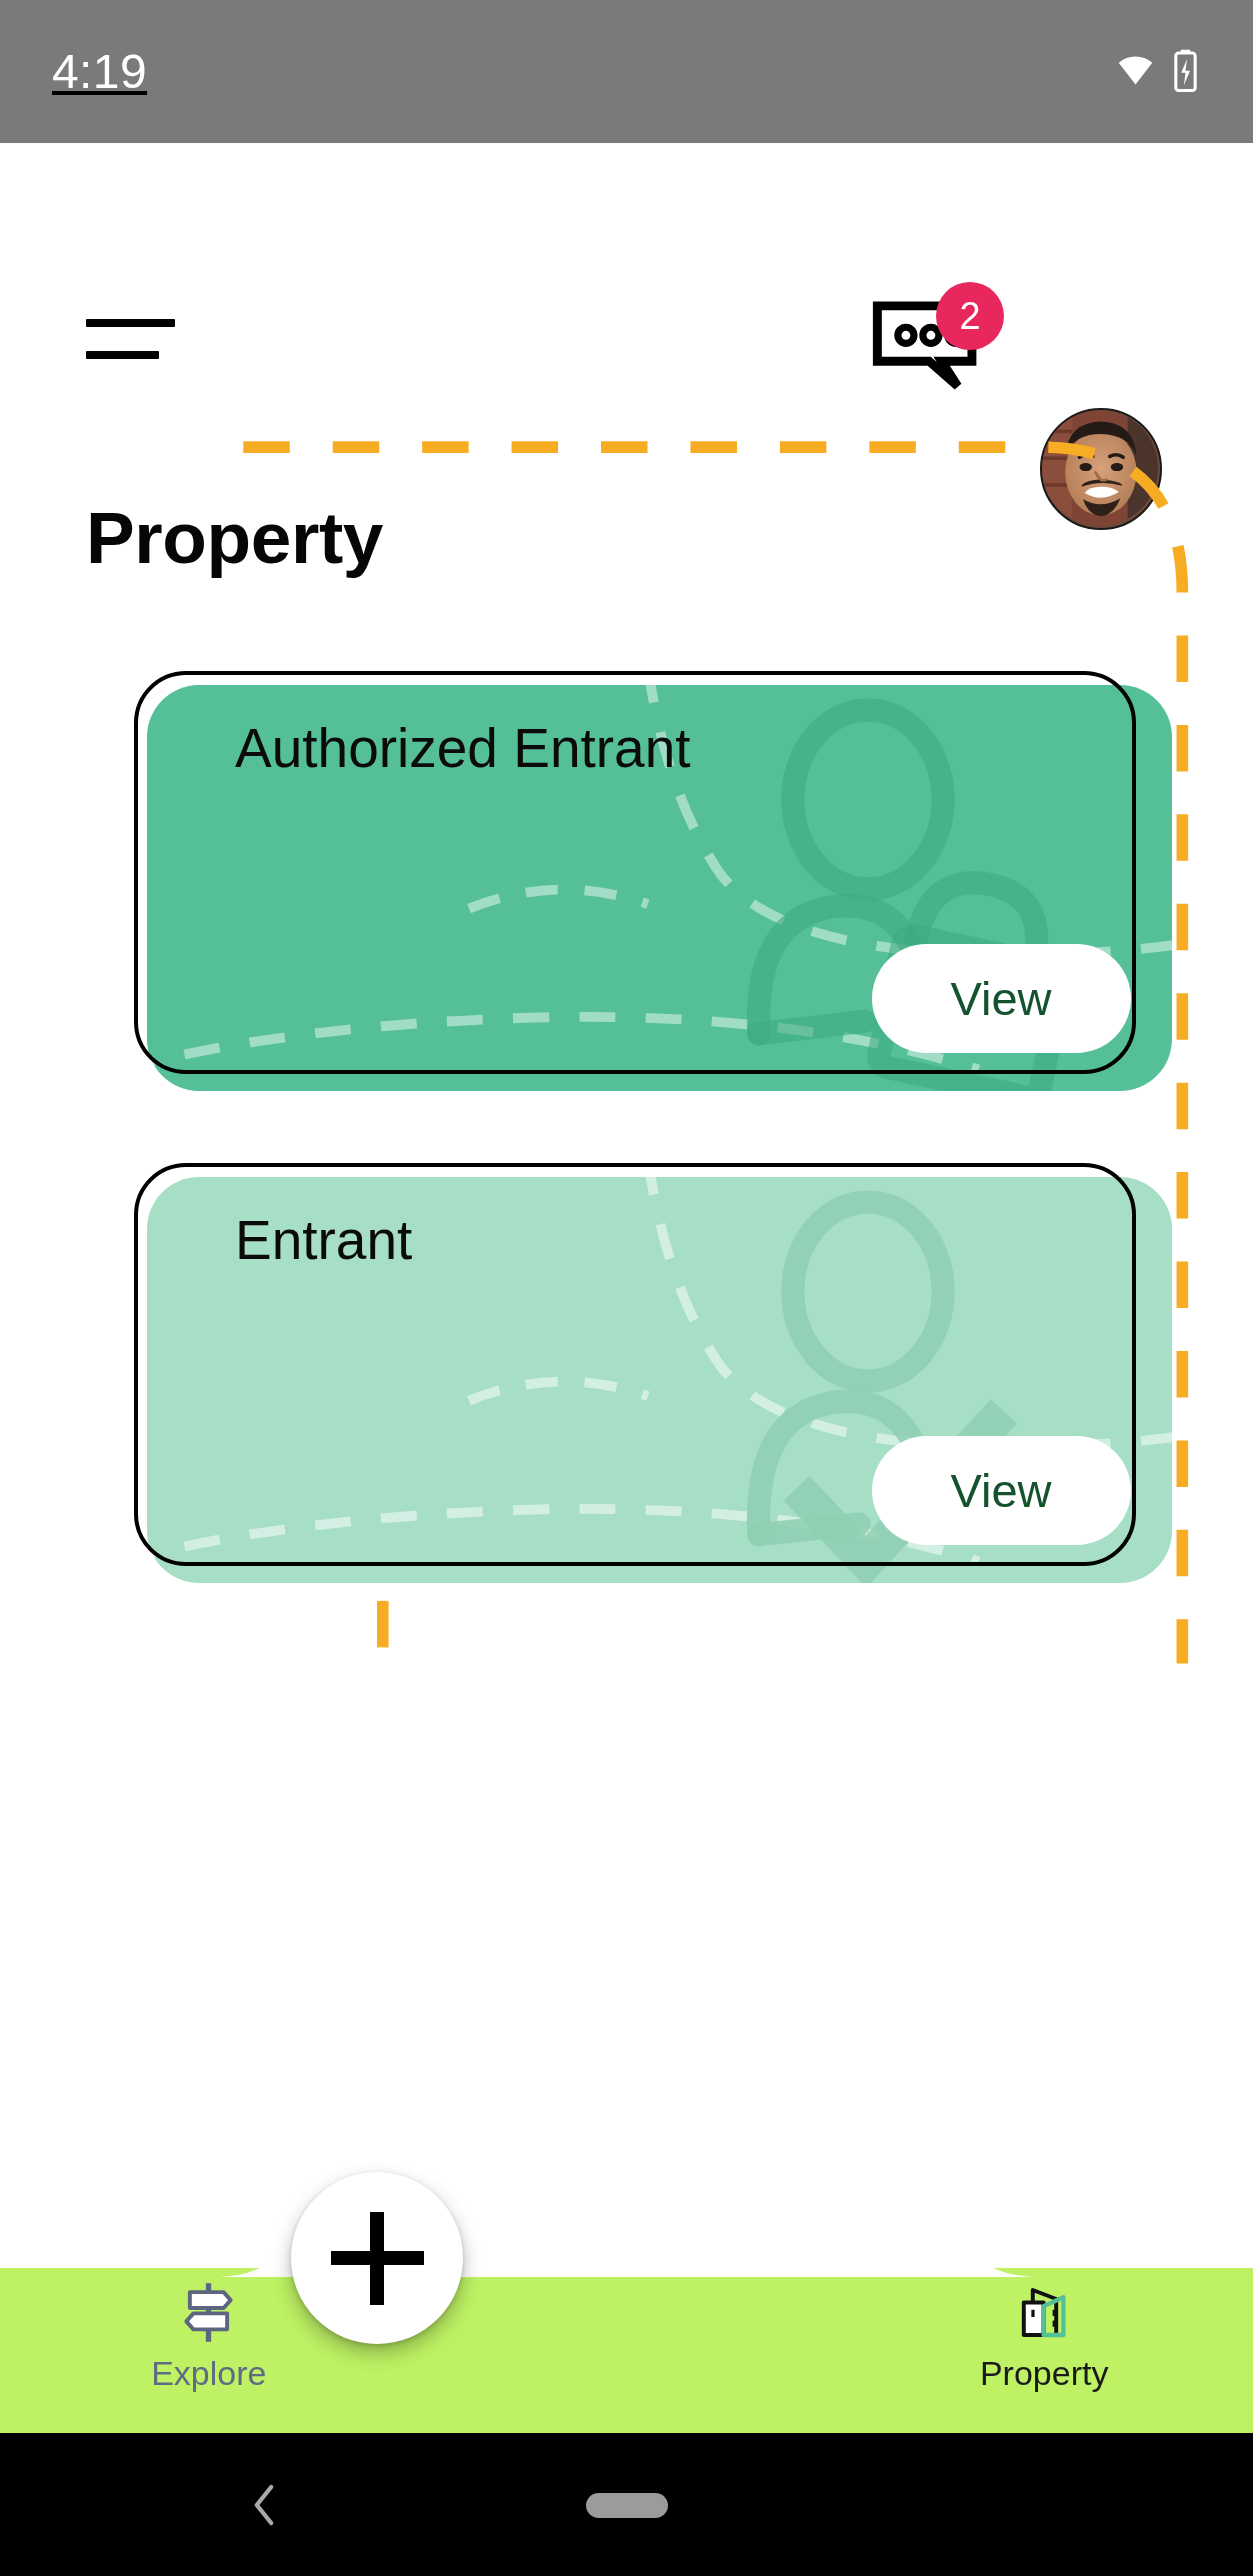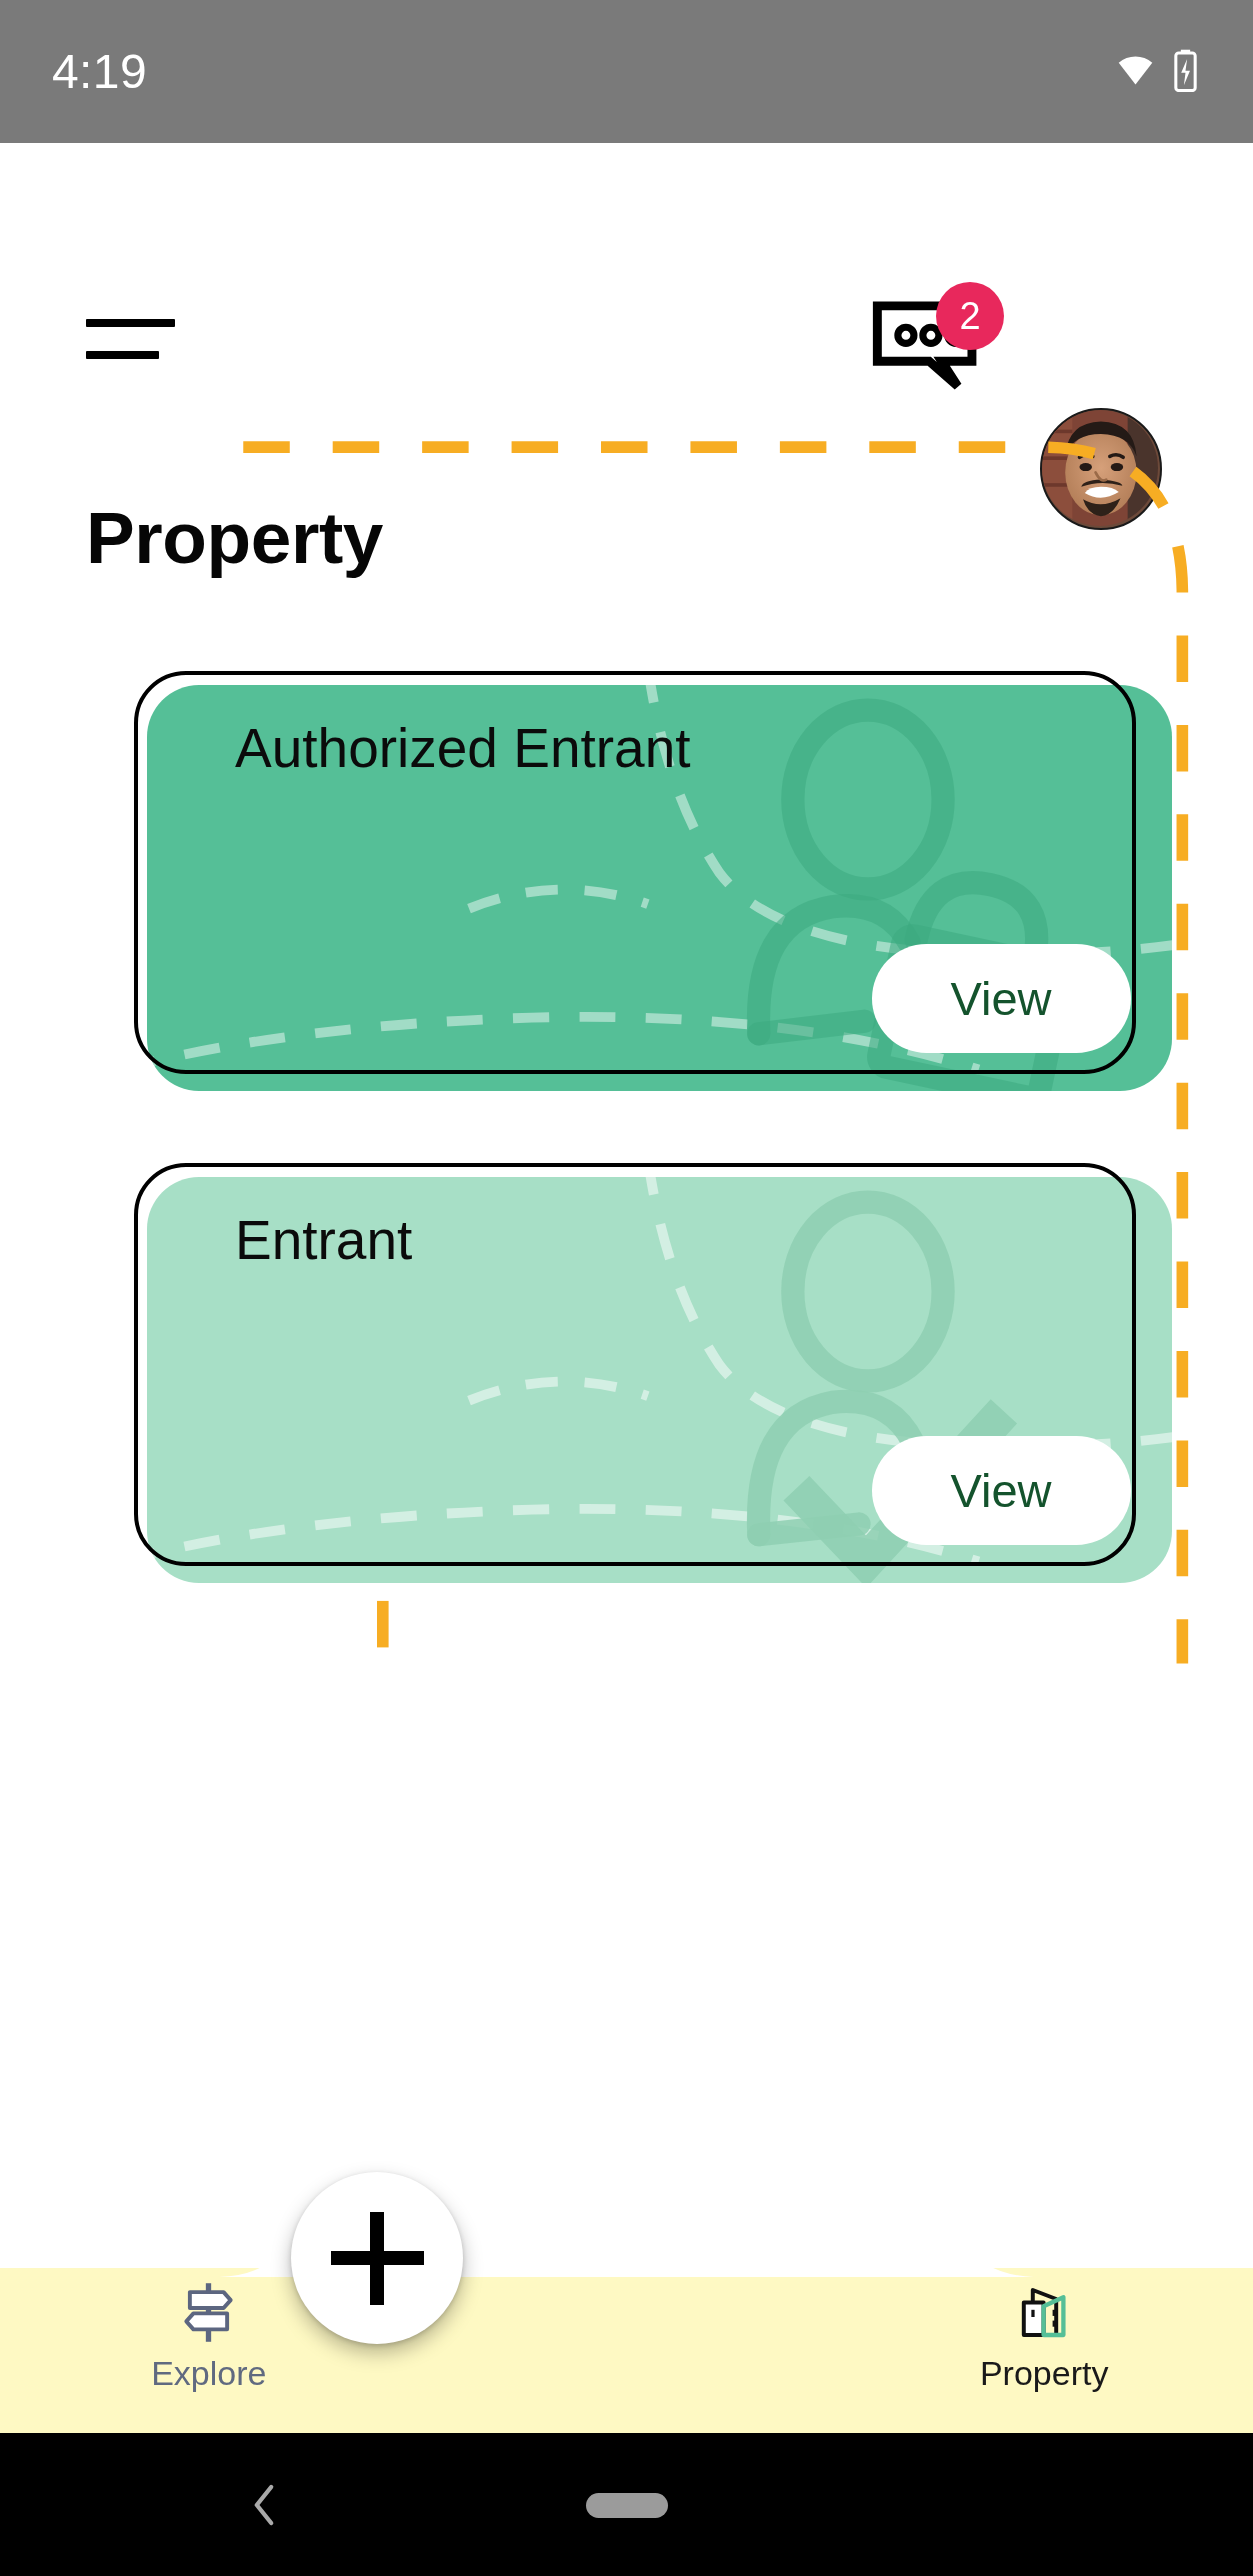--- a/index.html
+++ b/index.html
@@ -21,20 +21,21 @@
     position: absolute;
     left: 0; top: 0;
     width: 1253px;
     height: 143px;
     background: #7a7a7a;
     display: flex;
     align-items: center;
     justify-content: space-between;
     box-sizing: border-box;
     padding: 0 54px 0 52px;
+    text-decoration: underline;
   }
   #status-time {
     color: #ffffff;
     font-size: 48px;
     font-weight: 400;
     letter-spacing: 0.4px;
     line-height: 1;
   }
   #status-icons {
     display: flex;
@@ -211,21 +212,21 @@
     z-index: 4;
   }
 
   
   #bottom-nav {
     position: absolute;
     left: 0;
     top: 2268px;
     width: 1253px;
     height: 165px;
-    background: #fef9c3;
+    background: #bef264;
     z-index: 5;
   }
   #nav-notch {
     position: absolute;
     left: 0;
     top: -45px;
     width: 1253px;
     height: 54px;
     z-index: 4;
   }

